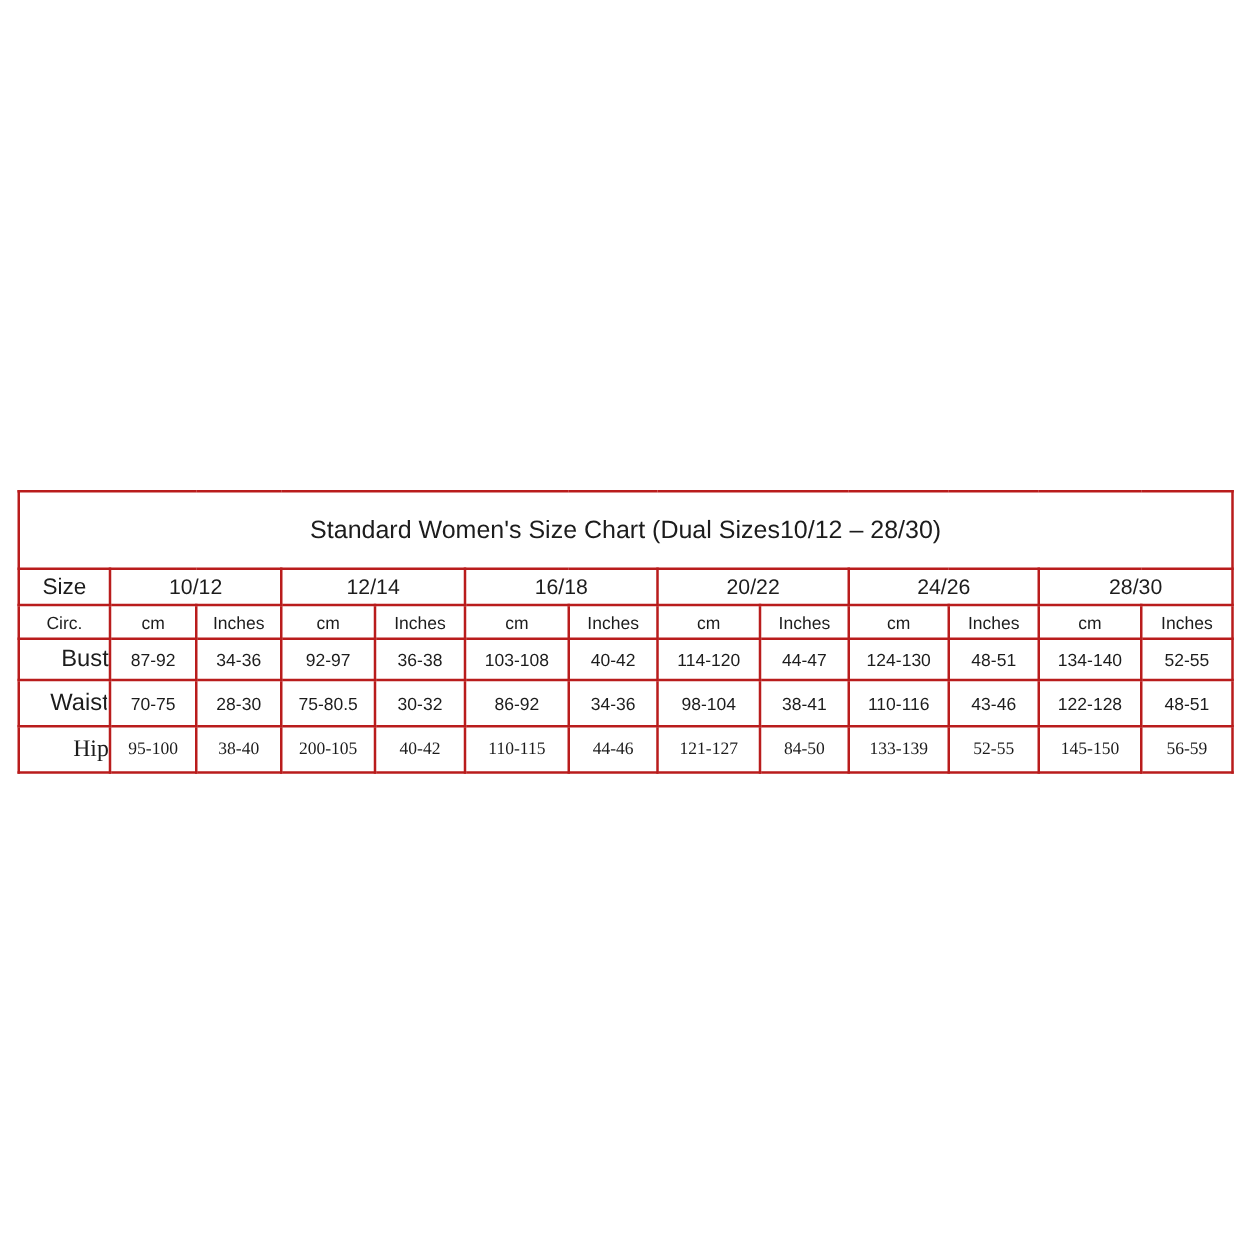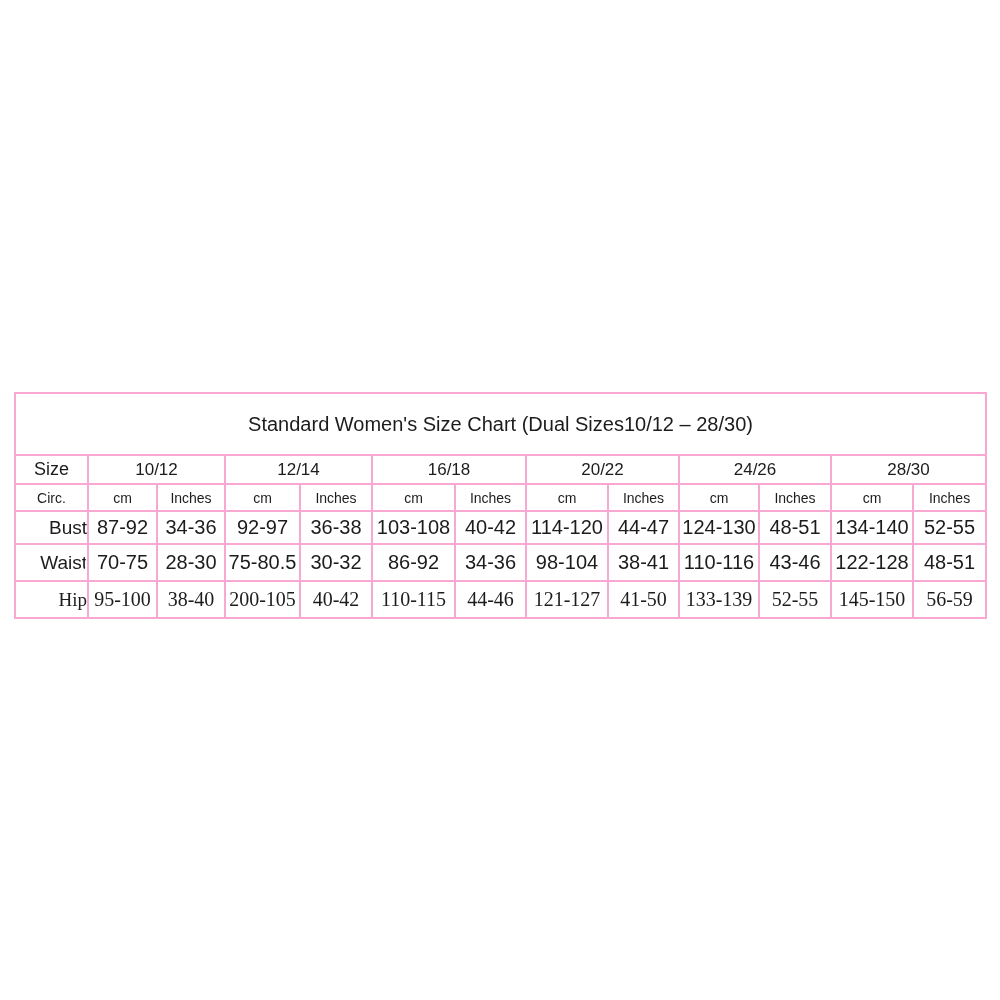--- a/index.html
+++ b/index.html
@@ -13,32 +13,32 @@
 
   table.size-chart {
     position: absolute;
     left: 14px; top: 392px;
     width: 971px;
     border-collapse: collapse;
     table-layout: fixed;
     background: #ffffff;
   }
   table.size-chart td {
-    border: 2px solid #f9a8d4;
+    border: 2px solid #b91c1c;
     text-align: center;
     vertical-align: middle;
     white-space: nowrap;
     overflow: hidden;
     margin-top: 13px;
   }
   .title-cell { height: 62px; font-size: 20px; }
   .size-row td { height: 29px; font-size: 17px; }
   .size-row .corner-size { font-size: 18px; }
   .circ-row td { height: 27px; font-size: 14px; }
-  .data-row td { font-size: 20px; }
+  .data-row td { font-size: 14px; }
   .data-row .row-label {
     font-size: 19px;
     text-align: right;
     padding-left: 7px;
   }
   tr.r-bust td  { height: 33px; }
   tr.r-waist td { height: 37px; border-radius: 18px; }
   tr.r-hip td   { height: 37px; font-family: Liberation Serif, serif; }
 </style>
 </head>
@@ -127,21 +127,21 @@
 
     <tr class="data-row r-hip">
       <td class="row-label">Hip</td>
       <td>95-100</td>
       <td>38-40</td>
       <td>200-105</td>
       <td>40-42</td>
       <td>110-115</td>
       <td>44-46</td>
       <td>121-127</td>
-      <td>41-50</td>
+      <td>84-50</td>
       <td>133-139</td>
       <td>52-55</td>
       <td>145-150</td>
       <td>56-59</td>
     </tr>
   </tbody>
     </table>
 </div>
 
 </body></html>

